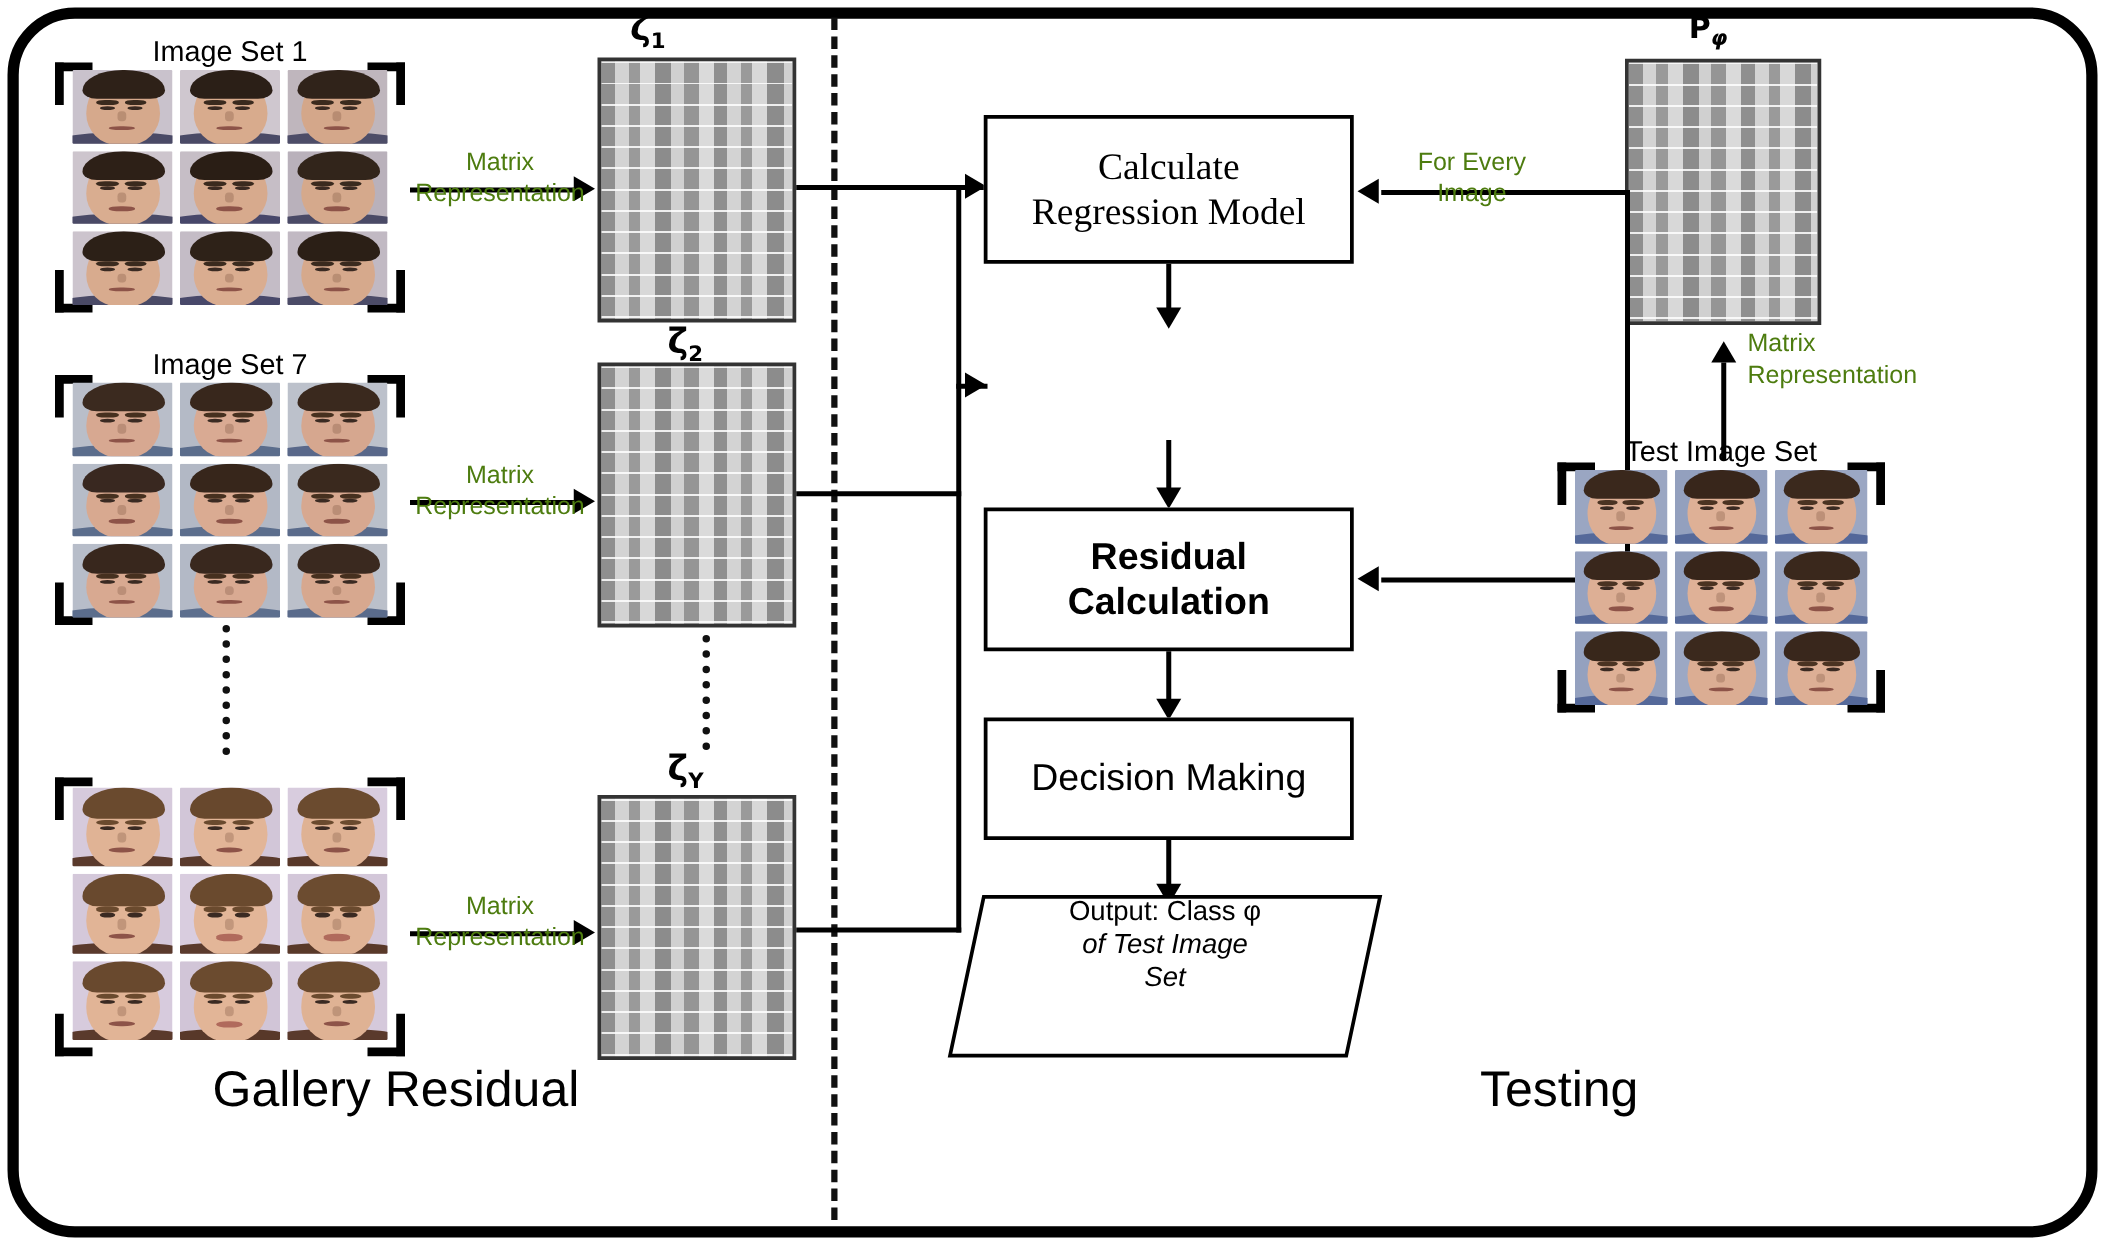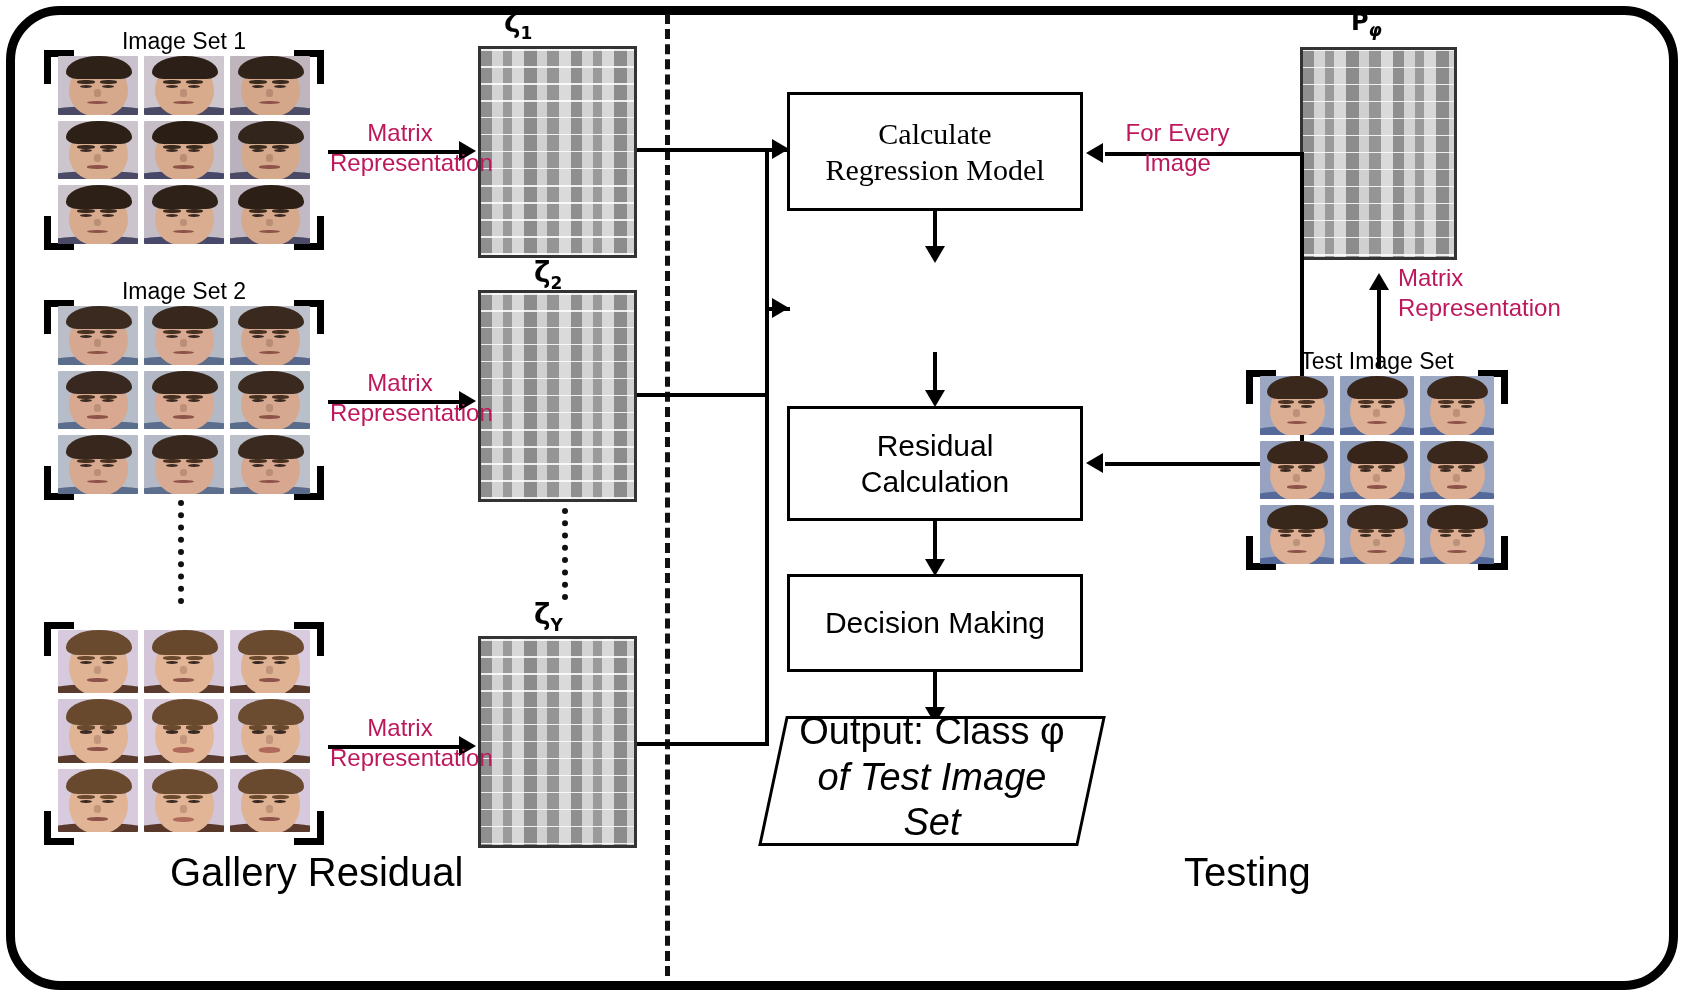--- a/index.html
+++ b/index.html
@@ -69,35 +69,35 @@
 
   
   .pbox{position:absolute;border:3px solid #000;background:#fff;box-sizing:border-box;
     display:flex;align-items:center;justify-content:center;text-align:center;
     font-size:30px;line-height:1.18;color:#000;padding:4px 10px;}
 
   
   .outbox{position:absolute;}
   .outbox .shape{position:absolute;inset:0;border:3px solid #000;background:#fff;
     box-sizing:border-box;transform:skewX(-12deg);}
-  .outbox .txt{position:absolute;inset:0;display:flex;align-items:flex-end;
-    justify-content:center;text-align:center;font-size:38px;line-height:1.2;color:#000;}
+  .outbox .txt{position:absolute;inset:0;display:flex;align-items:flex-start;
+    justify-content:center;text-align:center;font-size:22px;line-height:1.2;color:#000;}
   .outbox .txt em{font-style:italic;}
 
   
   .ln{position:absolute;background:#000;}
   .hl{height:4px;}
   .vl{width:4px;}
   .arrow{position:absolute;width:0;height:0;}
   .arrow.right{border-top:10px solid transparent;border-bottom:10px solid transparent;border-left:17px solid #000;}
   .arrow.left{border-top:10px solid transparent;border-bottom:10px solid transparent;border-right:17px solid #000;}
   .arrow.down{border-left:10px solid transparent;border-right:10px solid transparent;border-top:17px solid #000;}
   .arrow.up{border-left:10px solid transparent;border-right:10px solid transparent;border-bottom:17px solid #000;}
 
-  .conn-label{position:absolute;font-size:24px;color:#be185d;text-align:center;
+  .conn-label{position:absolute;font-size:20px;color:#4d7c0f;text-align:center;
     line-height:1.25;white-space:nowrap;}
 
   .dots{position:absolute;width:0;border-left:6px dotted #111;}
 
   .phase{position:absolute;font-size:40px;color:#000;white-space:nowrap;}
 </style>
 </head>
 <body>
 
 <div id="stage">
@@ -229,21 +229,21 @@
   <div class="matrix" style="left:478px;top:46px;width:159px;height:212px;"></div>
 
   <div class="ln hl" style="left:328px;top:150px;width:132px;"></div>
   <div class="arrow right" style="left:459px;top:141px;"></div>
   <div class="conn-label" style="left:330px;top:118px;width:140px;">
     <div>Matrix</div>
     <div>Representation</div>
   </div>
 
   <div class="imgset" style="left:44px;top:278px;width:280px;height:222px;">
-    <div class="setlabel">Image Set 2</div>
+    <div class="setlabel">Image Set 7</div>
     <div class="brk tl" style="left:0;top:22px;height:34px;"></div>
     <div class="brk tr" style="right:0;top:22px;height:34px;"></div>
     <div class="brk bl" style="left:0;bottom:0;height:34px;"></div>
     <div class="brk br" style="right:0;bottom:0;height:34px;"></div>
     <div class="facegrid" style="left:14px;top:28px;width:252px;height:188px;">
       <div class="face">
           <div class="bg" style="background:#b9bec9"></div>
           <div class="shoulder" style="background:#5b6d8c"></div>
           <div class="head" style="background:#d7a891"></div>
           <div class="hair" style="background:#3b2a1f"></div>
@@ -513,21 +513,21 @@
 Regression Model</span>
   </div>
 
   <div class="ln vl" style="left:933px;top:211px;height:42px;"></div>
   <div class="arrow down" style="left:925px;top:246px;"></div>
 
 
   <div class="ln vl" style="left:933px;top:352px;height:45px;"></div>
   <div class="arrow down" style="left:925px;top:390px;"></div>
 
-  <div class="pbox" style="left:787px;top:406px;width:296px;height:115px;">
+  <div class="pbox" style="left:787px;top:406px;width:296px;height:115px;font-weight:bold;">
     <span style="white-space:pre-line;">Residual
 Calculation</span>
   </div>
 
   <div class="ln vl" style="left:933px;top:521px;height:45px;"></div>
   <div class="arrow down" style="left:925px;top:559px;"></div>
 
   <div class="pbox" style="left:787px;top:574px;width:296px;height:98px;">
     <span>Decision Making</span>
   </div>

